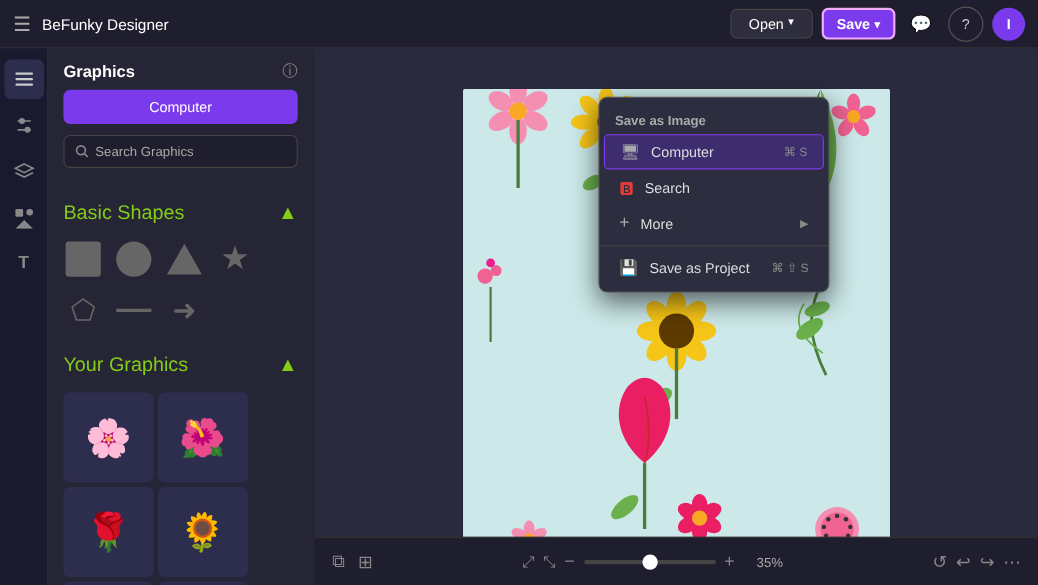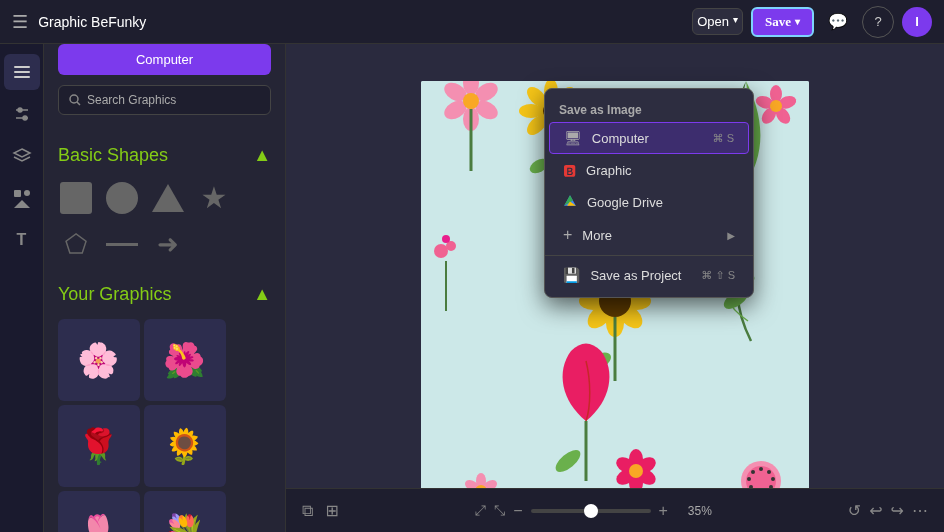--- a/index.html
+++ b/index.html
@@ -20,26 +20,26 @@
       background: transparent; border: none; cursor: pointer; color: #aaa; font-size: 16px;
     }
     #user-avatar {
       width: 30px; height: 30px; border-radius: 50%;
       background: #7c3aed; display: flex; align-items: center; justify-content: center;
       color: #fff; font-size: 13px; font-weight: 600; cursor: pointer;
     }
     #open-btn {
       display: flex; align-items: flex-start; gap: 4px;
       background: #2d2d3e; border: 1px solid #444; border-radius: 6px;
-      padding: 5px 4px; color: #fff; cursor: pointer; font-size: 13px;
+      padding: 5px 16px; color: #fff; cursor: pointer; font-size: 13px;
     }
     #save-btn {
       display: flex; align-items: center; gap: 4px;
-      background: #7c3aed; border: 2px solid #7dd3fc; border-radius: 6px;
-      padding: 5px 12px; color: #fff; cursor: pointer; font-size: 13px; font-weight: 600; font-family: Liberation Serif, serif;
+      background: #7c3aed; border: 2px solid #f0abfc; border-radius: 6px;
+      padding: 5px 12px; color: #fff; cursor: pointer; font-size: 13px; font-weight: 600;
     }
     .btn-caret { font-size: 10px; }
 
     
     #main { display: flex; height: calc(532px - 44px); }
 
     
     #icon-strip {
       width: 44px; background: #1a1a2e; display: flex; flex-direction: column;
       align-items: center; padding: 10px 0; gap: 6px; border-right: 1px solid #333;
@@ -167,21 +167,21 @@
 
     
     #hamburger { cursor: pointer; color: #aaa; font-size: 18px; }
   </style>
 </head>
 <body>
 
 <div id="topbar">
   <div id="topbar-left">
     <span id="hamburger">☰</span>
-    <span id="topbar-title">Graphic BeFunky</span>
+    <span id="topbar-title">BeFunky Designer</span>
   </div>
   <div id="topbar-right">
     <button id="open-btn">
       <span>Open</span>
       <span class="btn-caret">▾</span>
     </button>
     <button id="save-btn">
       <span>Save</span>
       <span class="btn-caret">▾</span>
     </button>
@@ -219,20 +219,24 @@
       <svg width="20" height="20" viewBox="0 0 20 20" fill="none">
           <rect x="2" y="2" width="7" height="7" fill="#888" rx="1"></rect>
           <circle cx="15" cy="5" r="3" fill="#888"></circle>
           <polygon points="10,12 18,20 2,20" fill="#888"></polygon>
         </svg>
     </div>
     <div class="strip-icon" style="color:#888; font-size:16px; font-weight:700;">T</div>
   </div>
 
   <div id="sidebar">
+    <div id="sidebar-header">
+      <span id="sidebar-title">Graphics</span>
+      <span class="sidebar-info-icon">ⓘ</span>
+    </div>
     <button id="computer-btn">Computer</button>
     <div id="search-graphics">
       <svg width="12" height="12" viewBox="0 0 12 12" fill="none">
           <circle cx="5" cy="5" r="4" stroke="#888" stroke-width="1.5"></circle>
           <line x1="8" y1="8" x2="11" y2="11" stroke="#888" stroke-width="1.5"></line>
         </svg>
       <span>Search Graphics</span>
     </div>
 
     <div class="section-header">
@@ -404,36 +408,24 @@
           <div class="dropdown-item-left">
             <span class="dropdown-icon">🖥</span>
             <span>Computer</span>
           </div>
           <span class="dropdown-shortcut">⌘ S</span>
         </div>
 
         <div class="dropdown-item">
           <div class="dropdown-item-left">
             <span class="dropdown-icon befunky-icon">🅱</span>
-            <span>Graphic</span>
+            <span>Search</span>
           </div>
         </div>
 
-        <div class="dropdown-item">
-          <div class="dropdown-item-left">
-            <span class="dropdown-icon" style="font-size:13px;">
-              <svg width="14" height="14" viewBox="0 0 24 24">
-                  <polygon points="12,2 22,20 2,20" fill="#4285F4"></polygon>
-                  <polygon points="2,20 12,2 17,11" fill="#34A853"></polygon>
-                  <polygon points="12,13 22,20 7,20" fill="#FBBC05"></polygon>
-                </svg>
-            </span>
-            <span>Google Drive</span>
-          </div>
-        </div>
 
 
         <div class="dropdown-item">
           <div class="dropdown-item-left">
             <span class="plus-icon">+</span>
             <span>More</span>
           </div>
           <span class="dropdown-arrow">▶</span>
         </div>
 

